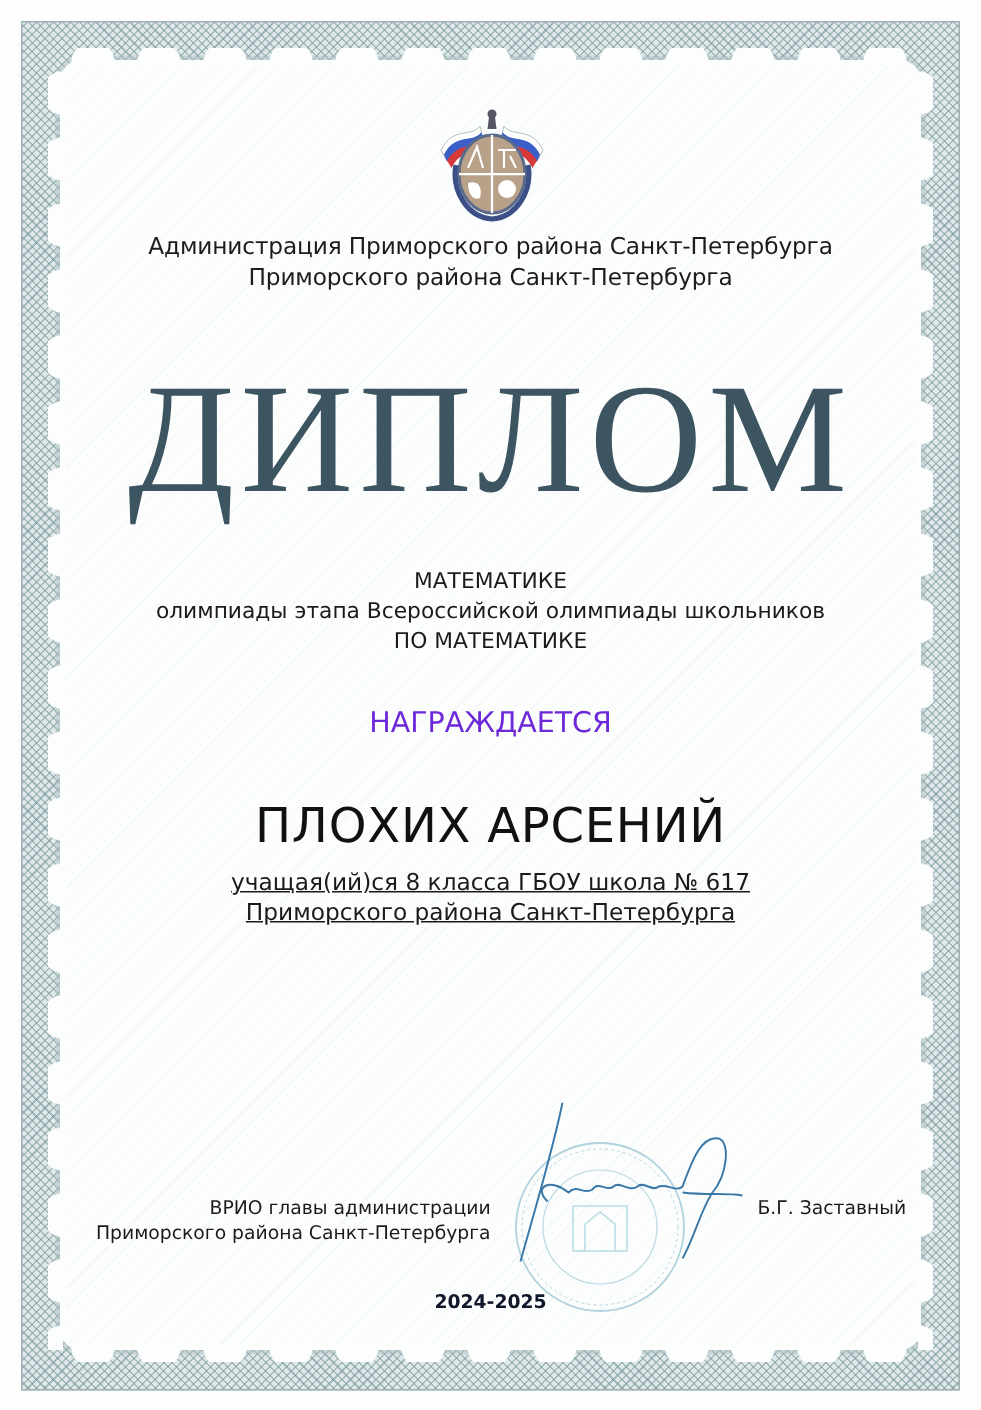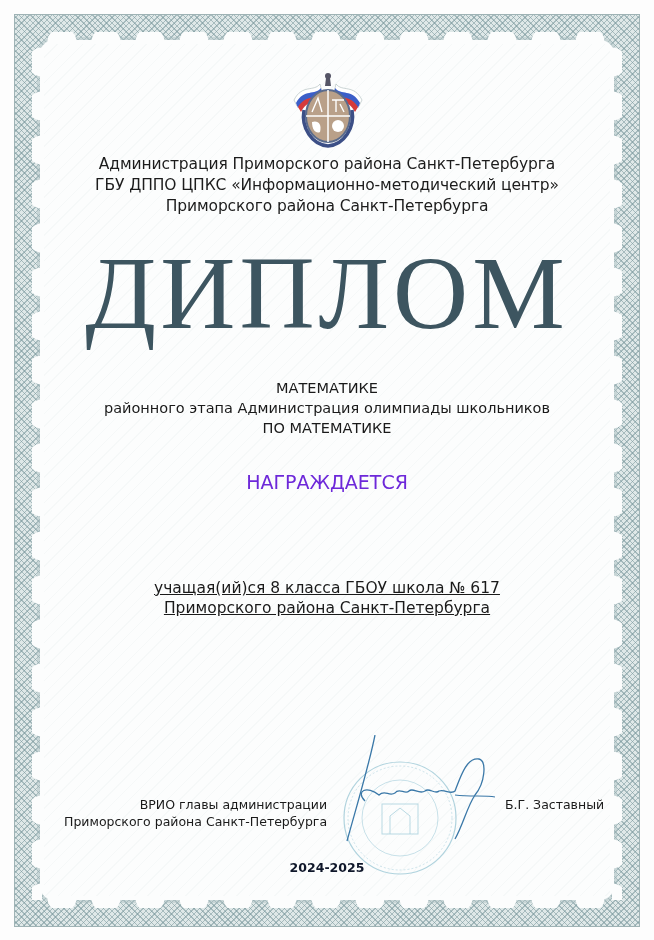--- a/index.html
+++ b/index.html
@@ -98,34 +98,34 @@
     <line x1="18" y1="46" x2="62" y2="46" stroke="#fff" stroke-width="1.5"></line>
     <path d="M24 42 L30 28 L34 42" fill="none" stroke="#fff" stroke-width="1.4"></path>
     <path d="M44 30 L56 30 M48 30 L48 42 M52 34 L56 42" fill="none" stroke="#fff" stroke-width="1.4"></path>
     <path d="M24 52 C30 50, 34 54, 32 62 C28 64, 24 60, 24 52 Z" fill="#fff"></path>
     <circle cx="50" cy="56" r="6" fill="#fff"></circle>
     <path d="M16 40 A26 30 0 0 0 40 76 A26 30 0 0 0 64 40" fill="none" stroke="#3c4f86" stroke-width="3.5"></path>
   </svg>
 
   <div class="center org">
     <div>Администрация Приморского района Санкт-Петербурга</div>
-    <div>ГБУ ДППО ЦПКС «Информационно-методический центр»</div>
     <div>Приморского района Санкт-Петербурга</div>
   </div>
 
   <div class="center title">ДИПЛОМ</div>
 
   <div class="center winner">
     <div>МАТЕМАТИКЕ</div>
-    <div>районного этапа Администрация олимпиады школьников</div>
+    <div>олимпиады этапа Всероссийской олимпиады школьников</div>
     <div>ПО МАТЕМАТИКЕ</div>
   </div>
 
   <div class="center awarded">НАГРАЖДАЕТСЯ</div>
 
+  <div class="center name">ПЛОХИХ АРСЕНИЙ</div>
 
   <div class="center pupil">
     <div>учащая(ий)ся 8 класса ГБОУ школа № 617</div>
     <div>Приморского района Санкт-Петербурга</div>
   </div>
 
   <svg class="stamp" viewBox="0 0 128 120">
     <circle cx="64" cy="60" r="56" fill="none" stroke="#9cc8d6" stroke-width="1.2" opacity="0.8"></circle>
     <circle cx="64" cy="60" r="52" fill="none" stroke="#9cc8d6" stroke-width="0.6" stroke-dasharray="2 2" opacity="0.8"></circle>
     <circle cx="64" cy="60" r="38" fill="none" stroke="#a8d0dc" stroke-width="0.8" opacity="0.8"></circle>

